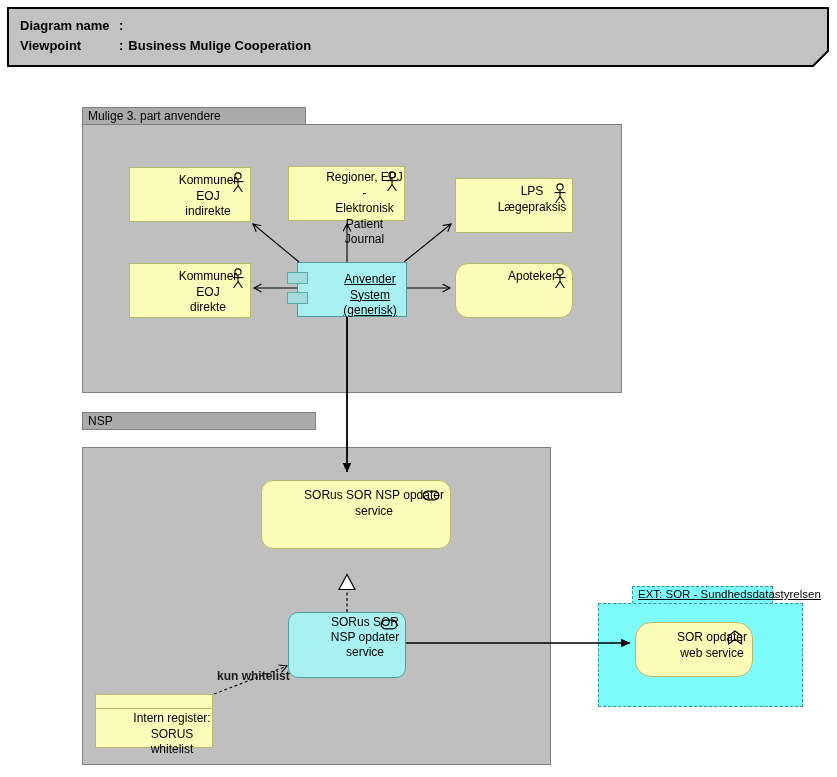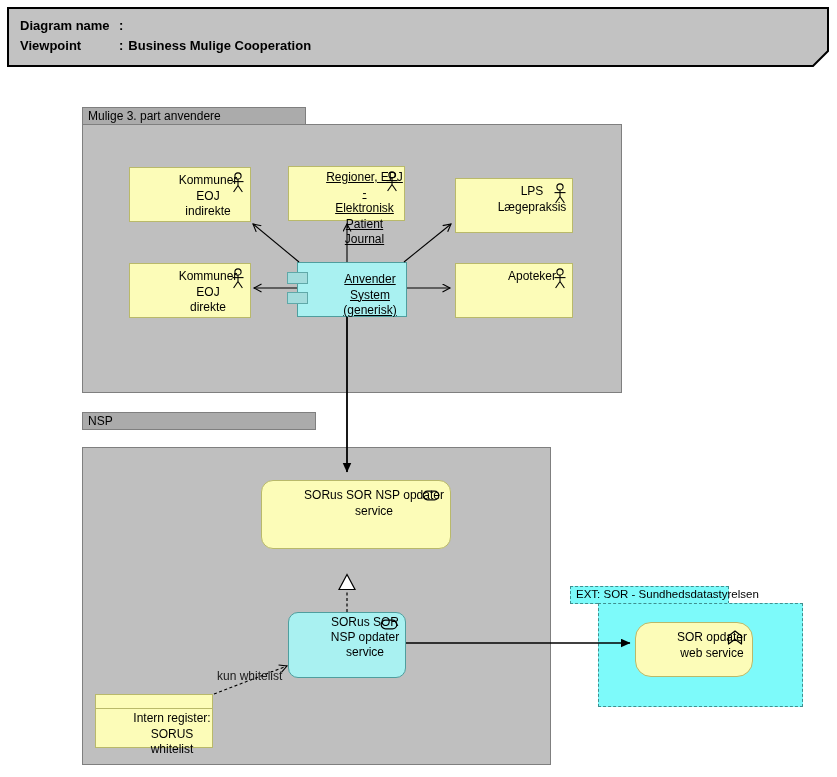--- a/index.html
+++ b/index.html
@@ -26,21 +26,21 @@
   .cyan{background:#a9f1f1;border:1px solid #4f9e9e;}
   .lbl{display:block;white-space:pre-line;padding-top:5px;}
   .icon{position:absolute;}
   .actor-ic{right:5px;top:4px;}
   .stadium-ic{right:8px;top:7px;}
   .func-ic{right:7px;top:5px;}
   .ctab{position:absolute;width:21px;height:12px;left:-11px;background:#a3dcdc;
         border:1px solid #5fa8a8;box-sizing:border-box;}
   .band{position:absolute;left:0;top:0;right:0;height:13px;border-bottom:1px solid #b9b96a;}
 
-  .conn-label{position:absolute;font-size:12px;color:#1a1a1a;white-space:nowrap;}
+  .conn-label{position:absolute;font-size:12px;color:#1a1a1a;white-space:nowrap;font-weight:bold;}
   #connectors{position:absolute;left:0;top:0;pointer-events:none;}
 </style>
 </head>
 <body>
 
 <div id="canvas">
 
   <svg width="824" height="61" style="position:absolute;left:7px;top:7px;">
     <polygon points="1,1 821,1 821,44 806,59 1,59" fill="#c2c2c2" stroke="#000" stroke-width="2"></polygon>
   </svg>
@@ -52,39 +52,39 @@
       <span class="tlabel">Viewpoint</span><span>:</span><span class="tval">Business Mulige Cooperation</span>
     </div>
   </div>
 
   <div class="group-tab" style="left:82px;top:107px;width:224px;height:18px;"><span>Mulige 3. part anvendere</span></div>
   <div class="group-body" style="left:82px;top:124px;width:540px;height:269px;"></div>
 
   <div class="group-tab" style="left:82px;top:412px;width:234px;height:18px;"><span>NSP</span></div>
   <div class="group-body" style="left:82px;top:447px;width:469px;height:318px;"></div>
 
-  <div class="group-tab ext-tab" style="left:570px;top:586px;width:159px;height:18px;"><span>EXT: SOR - Sundhedsdatastyrelsen</span></div>
+  <div class="group-tab ext-tab" style="left:632px;top:586px;width:141px;height:18px;text-decoration:underline;"><span>EXT: SOR - Sundhedsdatastyrelsen</span></div>
   <div class="group-body ext-body" style="left:598px;top:603px;width:205px;height:104px;"></div>
 
   <div class="node yellow" style="left:129px;top:167px;width:122px;height:55px;">
     <span class="lbl">Kommuner EOJ
 indirekte</span>
     <svg class="icon actor-ic" width="14" height="22" viewBox="0 0 14 22">
       <g fill="none" stroke="#000" stroke-width="1.1">
           <circle cx="7" cy="4" r="3.1"></circle>
           <line x1="7" y1="7.2" x2="7" y2="13.5"></line>
           <line x1="1.5" y1="9.6" x2="12.5" y2="9.6"></line>
           <line x1="7" y1="13.5" x2="2.6" y2="20"></line>
           <line x1="7" y1="13.5" x2="11.4" y2="20"></line>
         </g>
     </svg>
   </div>
 
   <div class="node yellow" style="left:288px;top:166px;width:117px;height:55px;">
-    <span class="lbl" style="padding-top:3px;text-decoration:underline;">Regioner, EPJ -
+    <span class="lbl" style="padding-top:3px;">Regioner, EPJ -
 Elektronisk
 Patient Journal</span>
     <svg class="icon actor-ic" width="14" height="22" viewBox="0 0 14 22">
       <g fill="none" stroke="#000" stroke-width="1.1">
           <circle cx="7" cy="4" r="3.1"></circle>
           <line x1="7" y1="7.2" x2="7" y2="13.5"></line>
           <line x1="1.5" y1="9.6" x2="12.5" y2="9.6"></line>
           <line x1="7" y1="13.5" x2="2.6" y2="20"></line>
           <line x1="7" y1="13.5" x2="11.4" y2="20"></line>
         </g>
@@ -119,21 +119,21 @@
     </svg>
   </div>
 
   <div class="node cyan" style="left:297px;top:262px;width:110px;height:55px;text-decoration:underline;">
     <span class="lbl" style="padding-top:9px;">Anvender System
 (generisk)</span>
     <div class="ctab" style="top:9px;"></div>
     <div class="ctab" style="top:29px;"></div>
   </div>
 
-  <div class="node yellow" style="left:455px;top:263px;width:118px;height:55px;">
+  <div class="node yellow" style="left:455px;top:263px;width:118px;height:55px;border-radius:13px;">
     <span class="lbl">Apoteker</span>
     <svg class="icon actor-ic" width="14" height="22" viewBox="0 0 14 22">
       <g fill="none" stroke="#000" stroke-width="1.1">
           <circle cx="7" cy="4" r="3.1"></circle>
           <line x1="7" y1="7.2" x2="7" y2="13.5"></line>
           <line x1="1.5" y1="9.6" x2="12.5" y2="9.6"></line>
           <line x1="7" y1="13.5" x2="2.6" y2="20"></line>
           <line x1="7" y1="13.5" x2="11.4" y2="20"></line>
         </g>
     </svg>

